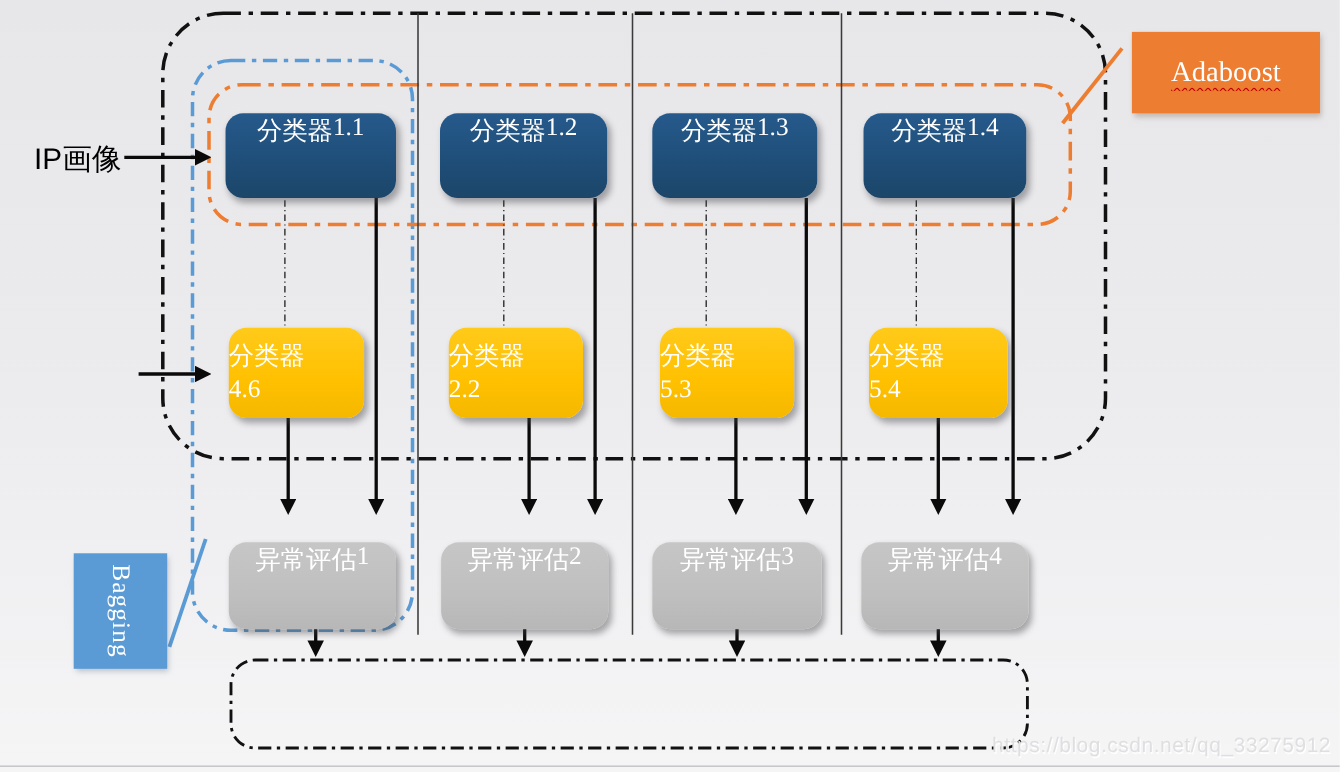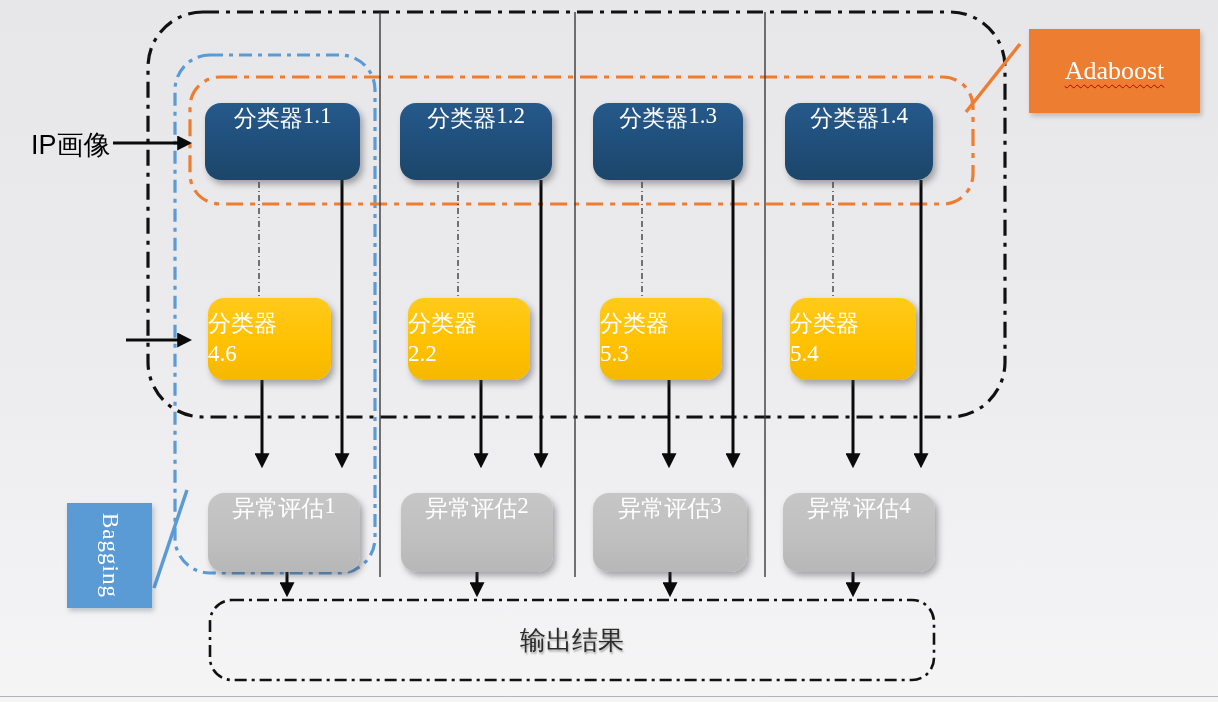--- a/index.html
+++ b/index.html
@@ -143,28 +143,26 @@
   </div>
   <div class="node gray-box" style="left:593px;top:473px;width:154px;height:79px;">
     <span>异常评估</span>
       <span class="num">3</span>
   </div>
   <div class="node gray-box" style="left:783px;top:473px;width:152px;height:79px;">
     <span>异常评估</span>
       <span class="num">4</span>
   </div>
 
-  <div class="output-box" style="left:210px;top:600px;width:724px;height:80px;">
-    <span>输出结果</span>
-  </div>
 
-  <div class="adaboost-box" style="left:1029px;top:29px;width:171px;height:84px;">
+  <div class="adaboost-box" style="left:1029px;top:29px;width:171px;height:74px;">
     <span>Adaboost</span>
   </div>
   <div class="bagging-box" style="left:67px;top:503px;width:85px;height:105px;">
     <span>Bagging</span>
   </div>
 
   <div class="side-label" style="left:31px;top:127px;">IP画像</div>
 
+  <div class="watermark">https://blog.csdn.net/qq_33275912</div>
 
   <div class="bottom-rule"></div>
 </div>
 
 </body></html>

